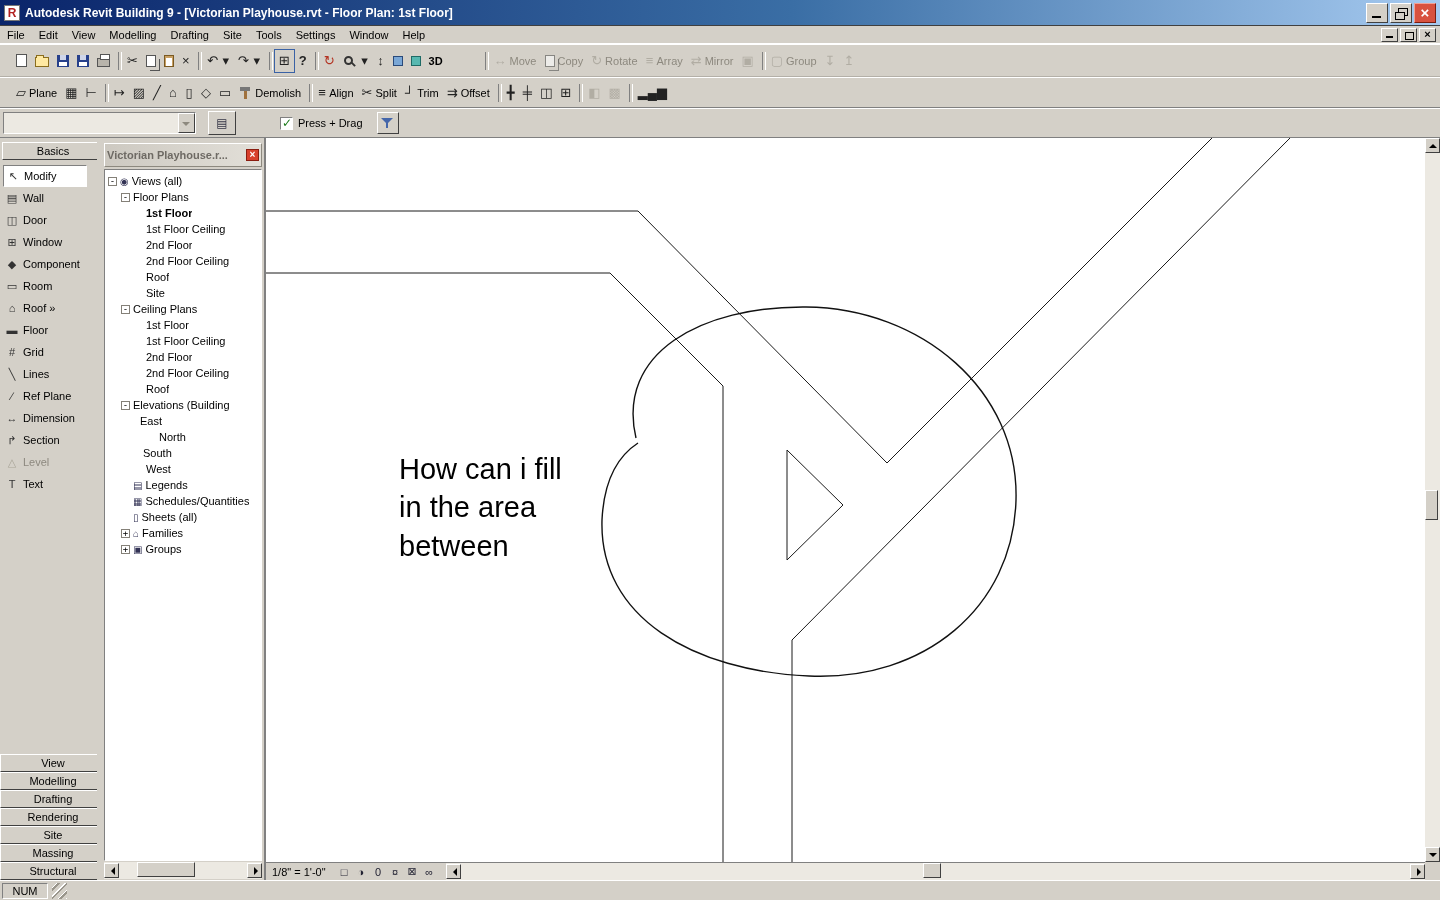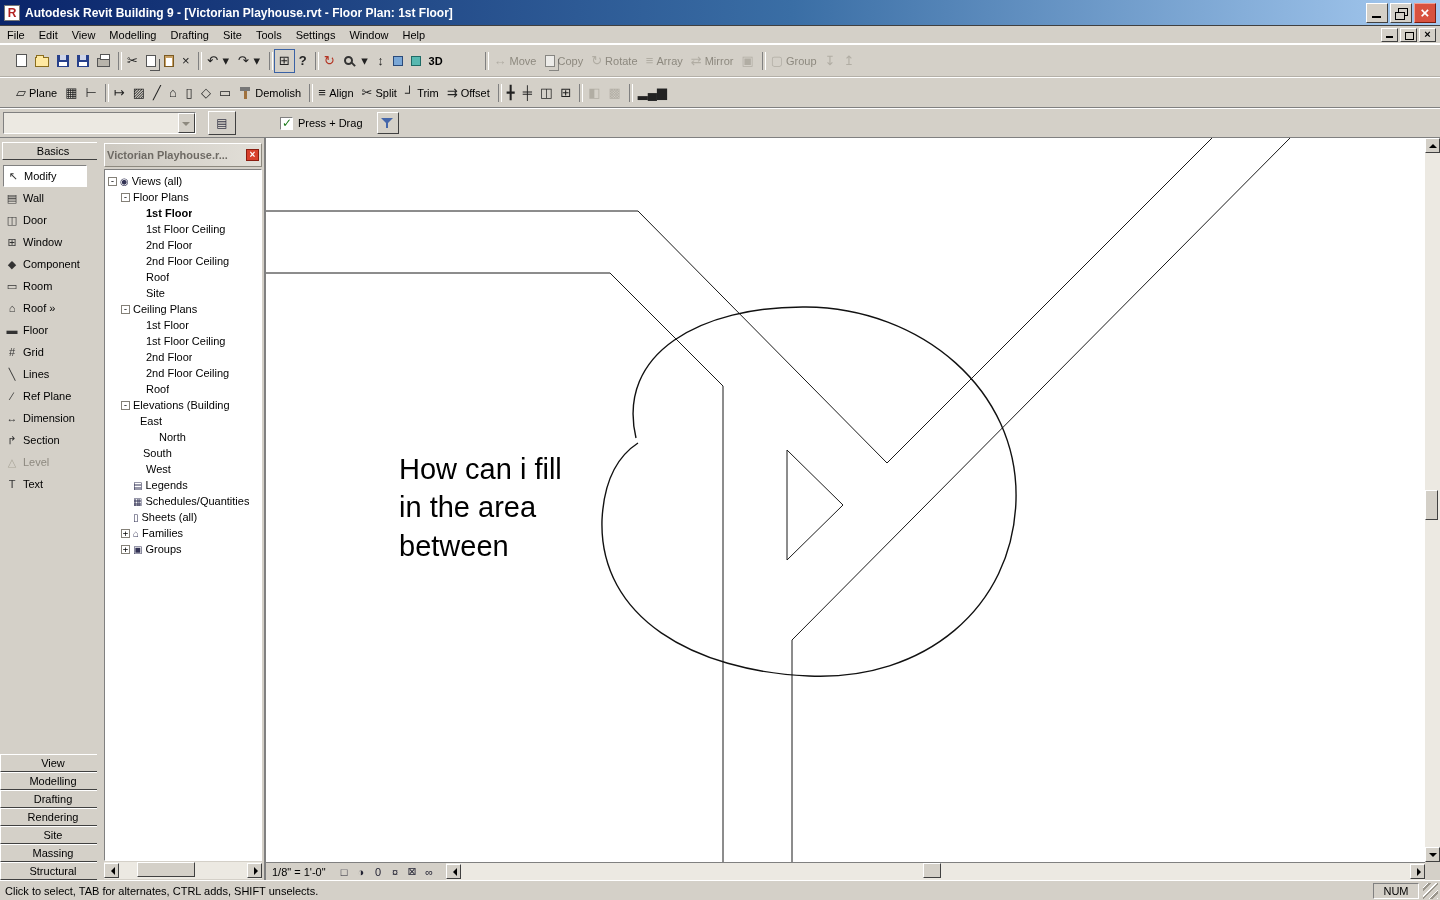--- a/index.html
+++ b/index.html
@@ -628,18 +628,17 @@
   <div class="vscroll">
     <span class="sarr up"></span>
     <span class="strack">
         <span class="sthumb" style="left:0;top:337px;width:13px;height:30px"></span>
       </span>
     <span class="sarr down"></span>
   </div>
   <div class="corner"></div>
 
   <div class="statusbar">
-    <span class="smsg">Click to select, TAB for alternates, CTRL adds, SHIFT unselects.</span>
     <span class="spanel">NUM</span>
     <span class="grip"></span>
   </div>
 
 </div>
 
 </body></html>

